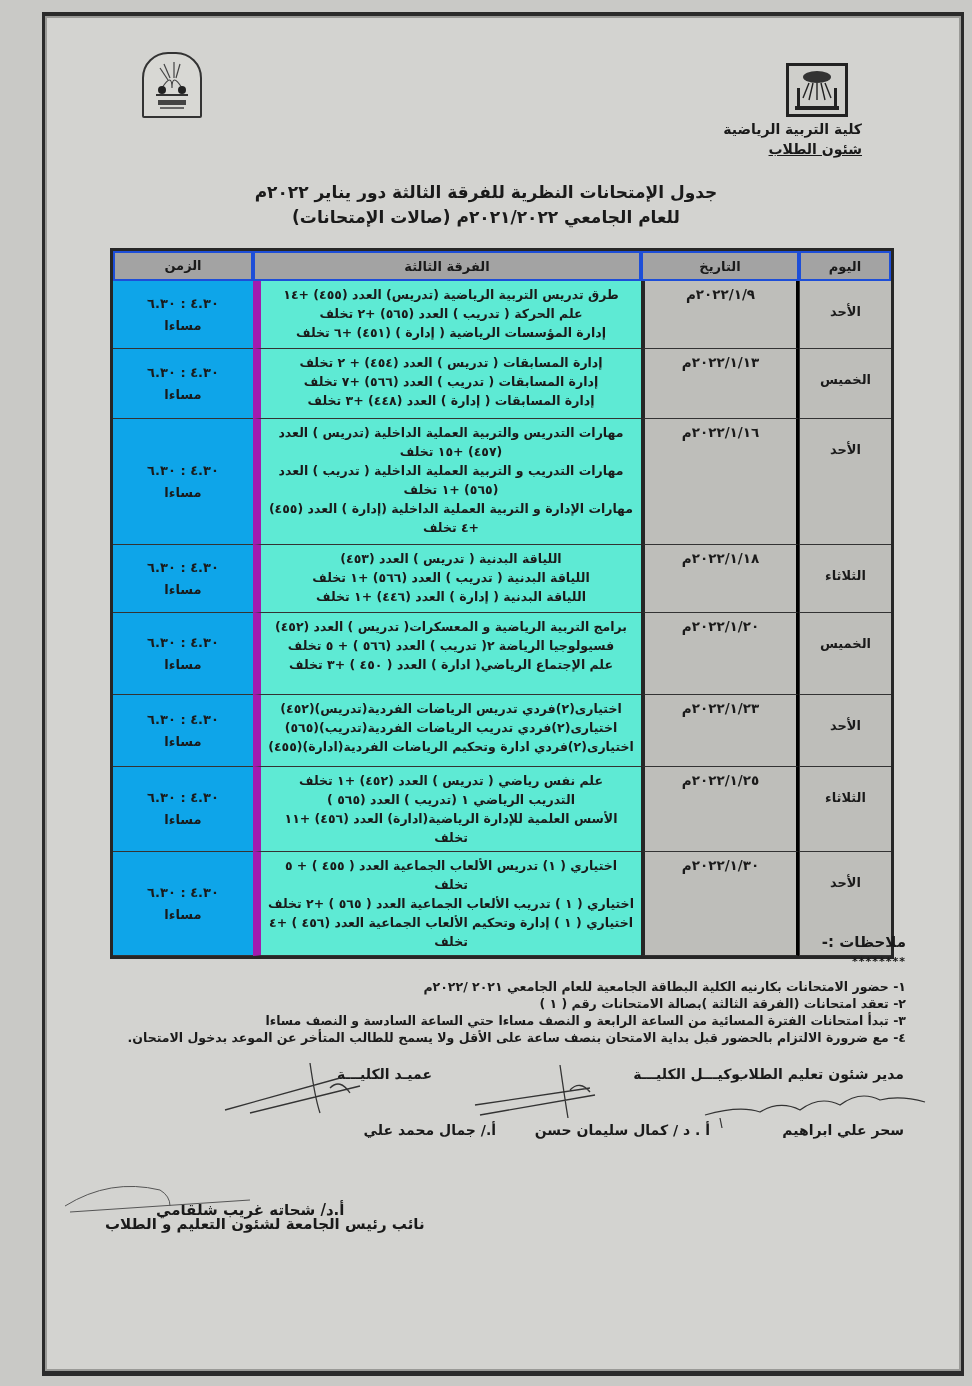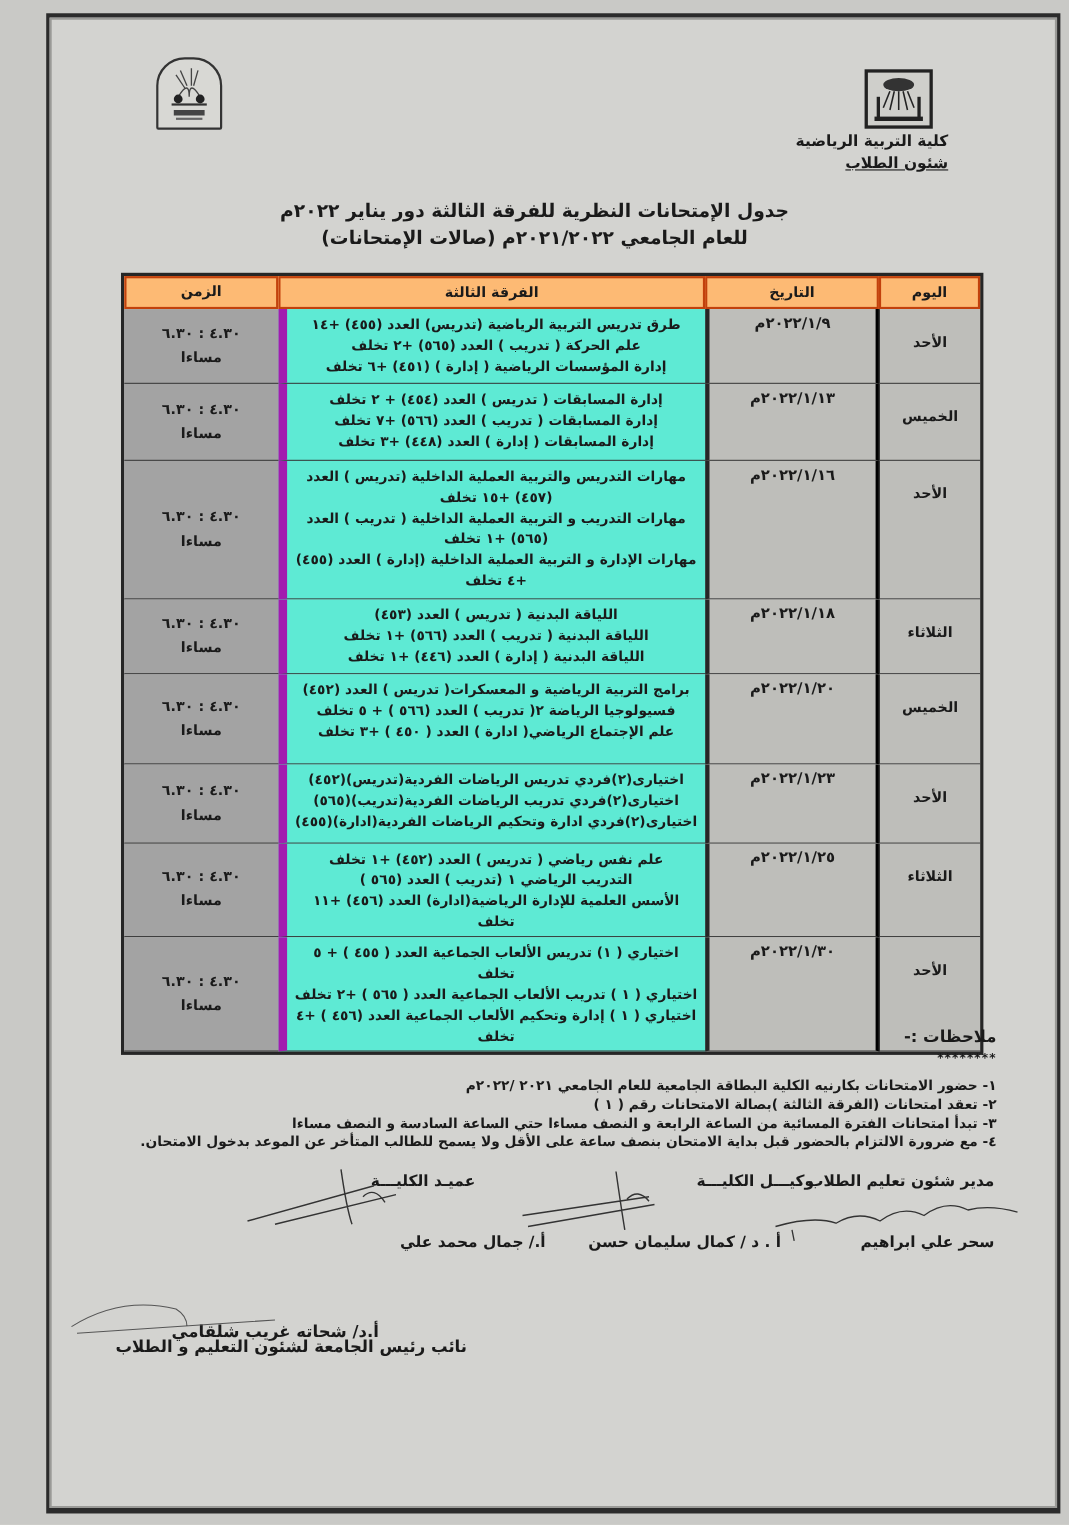--- a/index.html
+++ b/index.html
@@ -38,32 +38,32 @@
     position:absolute; left:0; right:0; top:180px;
     text-align:center; font-weight:bold; font-size:17px; line-height:25px;
   }
   table.schedule {
     position:absolute; left:110px; top:248px; width:784px;
     border-collapse:separate; border-spacing:0;
     border:3px solid #262626;
     font-size:12.5px; font-weight:bold;
   }
   table.schedule th {
-    background:#fdba74; font-weight:bold; font-size:13px;
+    background:#a3a3a3; font-weight:bold; font-size:13px;
     height:26px; padding:0 8px;
-    border:2px solid #c2410c;
+    border:2px solid #1d4ed8;
   }
   table.schedule td {
     border-bottom:1.5px solid #333;
     vertical-align:top;
   }
   .col-day { width:72px; background:#bebeba; text-align:center; border-left:1px solid #333; }
   .col-date { width:138px; background:#bebeba; text-align:center; border-left:4px solid #262626; border-right:3px solid #000000; }
   .col-subj { background:#5eead4; text-align:center; border-left:8px solid #a21caf; line-height:19px; padding:4px 6px; }
-  .col-time { width:120px; background:#a3a3a3; text-align:center; vertical-align:middle !important; line-height:22px; }
+  .col-time { width:120px; background:#0ea5e9; text-align:center; vertical-align:middle !important; line-height:22px; }
   .day-text { display:block; margin-top:22px; font-size:13px; }
   .date-text { display:block; margin-top:4px; font-size:13.5px; }
   .time-line { direction:rtl; display:block; font-size:13px; }
   .notes {
     position:absolute; right:66px; top:934px; width:800px;
     font-size:12.5px; font-weight:bold; line-height:17px; text-align:right;
   }
   .notes .head { font-size:15px; }
   .notes .stars { font-size:11px; letter-spacing:1px; margin:2px 0 8px; }
   .sig-row { position:absolute; top:1066px; font-size:14px; font-weight:bold; text-align:center; }

